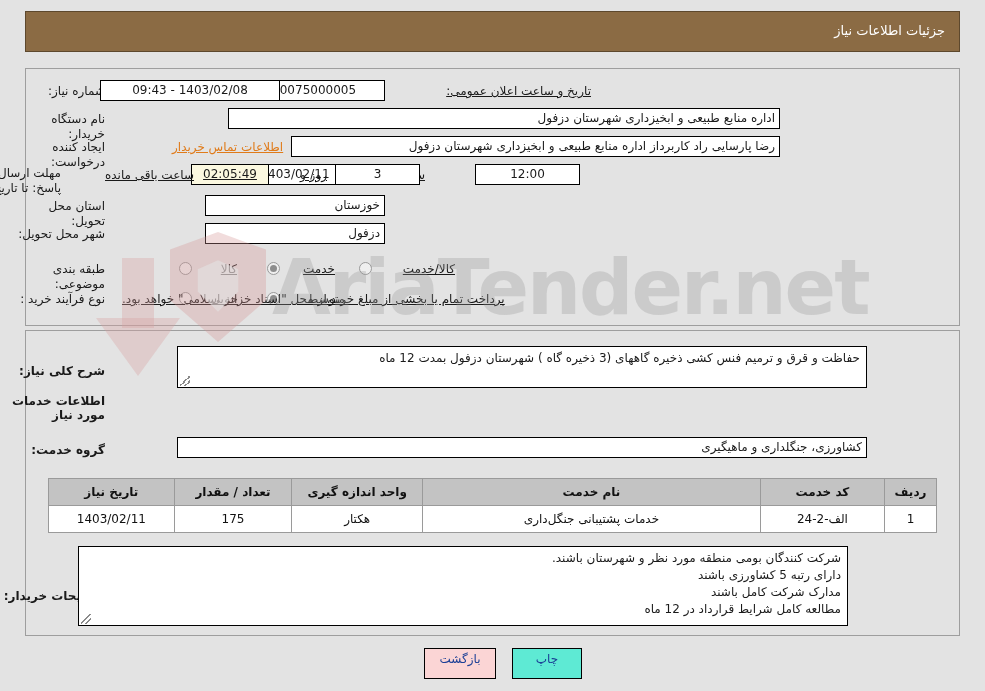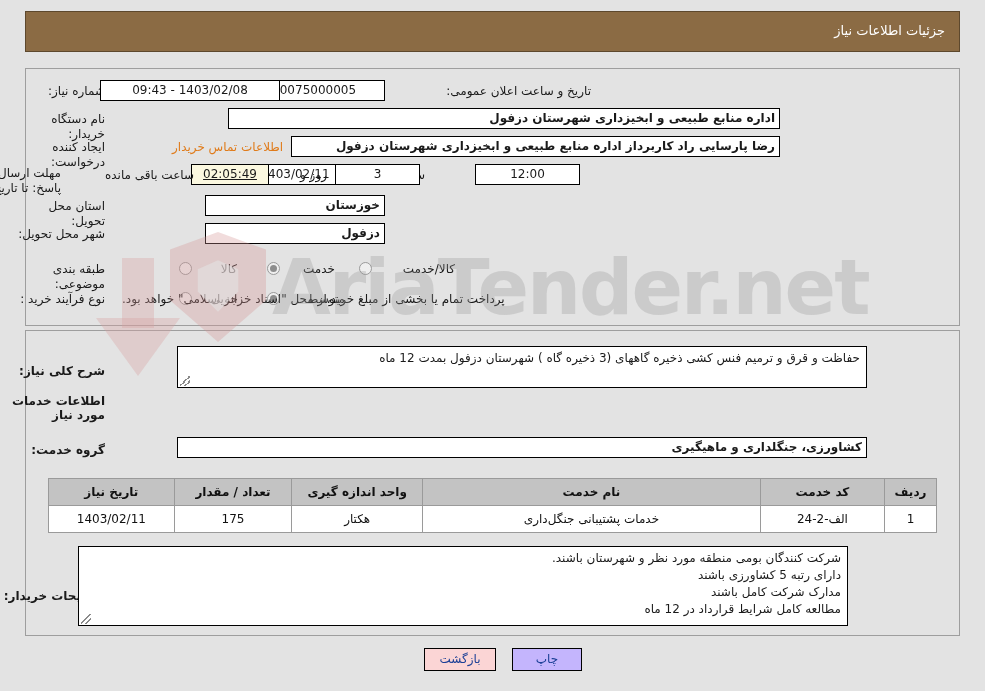--- a/index.html
+++ b/index.html
@@ -71,23 +71,23 @@
   
   .lbl{position:absolute;text-align:right;line-height:15px;}
   .fld{
     position:absolute;box-sizing:border-box;
     border:1px solid #000;background:#fff;
     font-family:"DejaVu Sans","Liberation Sans",sans-serif;
     font-size:12px;color:#1a1a1a;height:21px;line-height:19px;
     padding:0 4px;overflow:hidden;white-space:nowrap;
   }
   .fld.center{text-align:center;}
-  .fld.right{text-align:right;font-weight:bold;}
+  .fld.right{text-align:right;}
   .fld.timer{background:#fbf8e0;text-align:center;text-decoration:underline;}
-  .plain{position:absolute;line-height:15px;}
+  .plain{position:absolute;line-height:15px;text-decoration:underline;}
   .link{color:#e07b1a;cursor:pointer;}
   .radio{
     position:absolute;width:13px;height:13px;border-radius:50%;
     border:1px solid #9a9a9a;background:#efefef;box-sizing:border-box;
   }
   .radio.on:after{
     content:"";position:absolute;left:2px;top:2px;width:7px;height:7px;
     border-radius:50%;background:#8d8d8d;
   }
 
@@ -115,25 +115,25 @@
     font-weight:bold;height:26px;padding:0 6px;text-align:center;color:#111;
   }
   table.grid td{
     background:#fff;border:1px solid #9a9a9a;
     height:26px;padding:0 6px;text-align:center;color:#111;
   }
 
   
   .btn{
     position:absolute;box-sizing:border-box;border:1px solid #000;
-    height:23px;line-height:21px;text-align:center;font-size:12px;
+    height:31px;line-height:21px;text-align:center;font-size:12px;
     color:#1b3f96;cursor:pointer;z-index:4;
   }
   #btn-back{background:#fbd5d5;left:424px;top:648px;width:72px;}
-  #btn-print{background:#c4b5fd;left:512px;top:648px;width:70px;}
+  #btn-print{background:#5eead4;left:512px;top:648px;width:70px;}
 
   .hd{position:absolute;font-weight:bold;}
 </style>
 </head>
 <body>
 
 <div class="page">
 
   <div class="watermark">
     <div class="wm-arrow-stem"></div>

